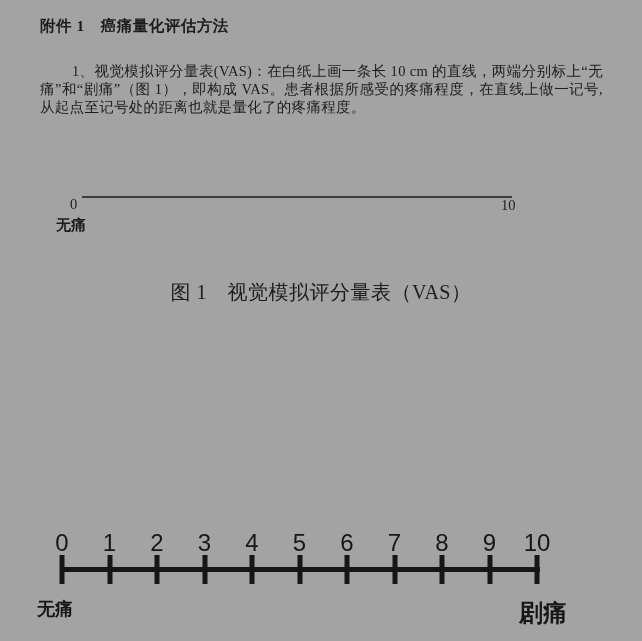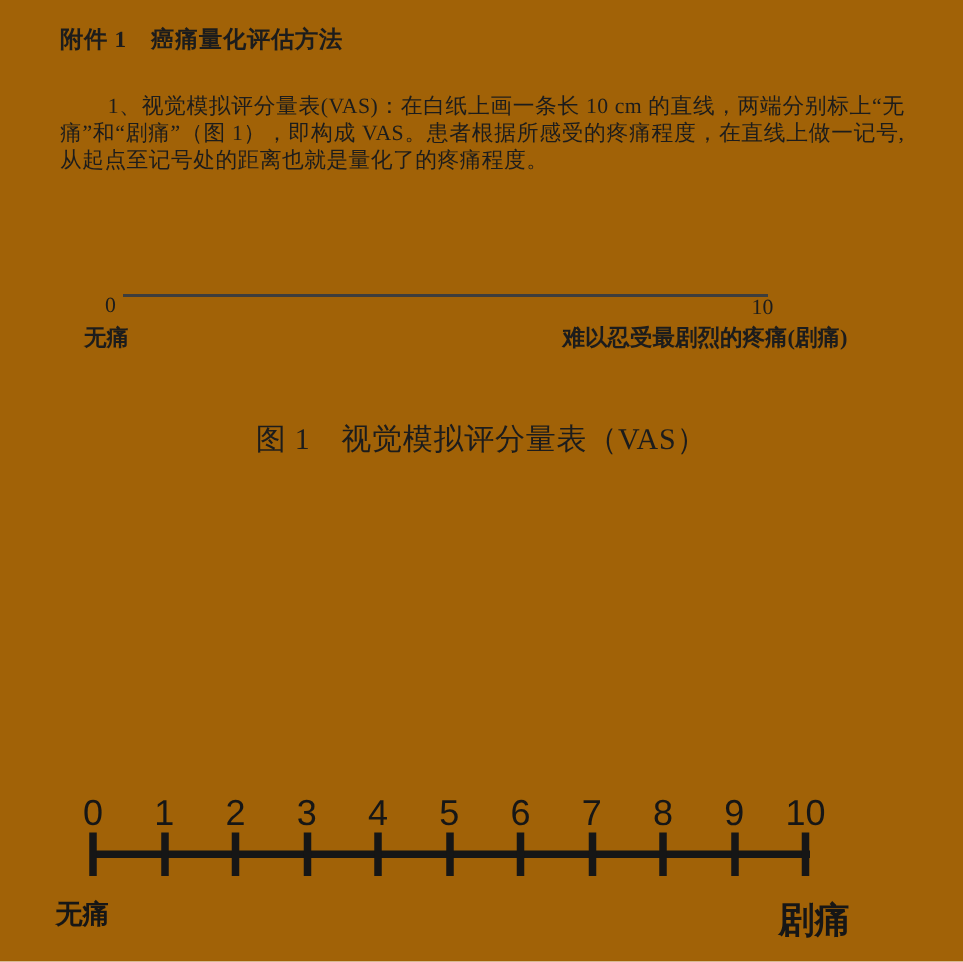--- a/index.html
+++ b/index.html
@@ -4,21 +4,21 @@
 <style>
   html, body {
     margin: 0;
     padding: 0;
     background: #ffffff;
   }
   .page {
     position: relative;
     width: 642px;
     height: 641px;
-    background: #a16207;
+    background: #a3a3a3;
     font-family: "Liberation Serif", serif;
     color: #1c1c1c;
     overflow: hidden;
   }
   .doc-title {
     position: absolute;
     left: 40px;
     top: 16px;
     font-size: 15.5px;
     font-weight: bold;
@@ -141,21 +141,20 @@
 <div class="page">
 
   <div class="doc-title">附件 1　癌痛量化评估方法</div>
 
   <div class="para para-1">1、视觉模拟评分量表(VAS)：在白纸上画一条长 10 cm 的直线，两端分别标上“无痛”和“剧痛”（图 1），即构成 VAS。患者根据所感受的疼痛程度，在直线上做一记号,从起点至记号处的距离也就是量化了的疼痛程度。</div>
 
   <div class="vas-line"></div>
   <div class="vas-zero">0</div>
   <div class="vas-ten">10</div>
   <div class="vas-left-label">无痛</div>
-  <div class="vas-right-label">难以忍受最剧烈的疼痛(剧痛)</div>
   <div class="fig-caption">图 1　视觉模拟评分量表（VAS）</div>
 
 
   <div class="nrs-track">
     <div class="nrs-line"></div>
   <div class="nrs-number" style="left: 0%;">0</div>
       <div class="nrs-tick" style="left: 0%;"></div>
       <div class="nrs-number" style="left: 10%;">1</div>
       <div class="nrs-tick" style="left: 10%;"></div>
       <div class="nrs-number" style="left: 20%;">2</div>

